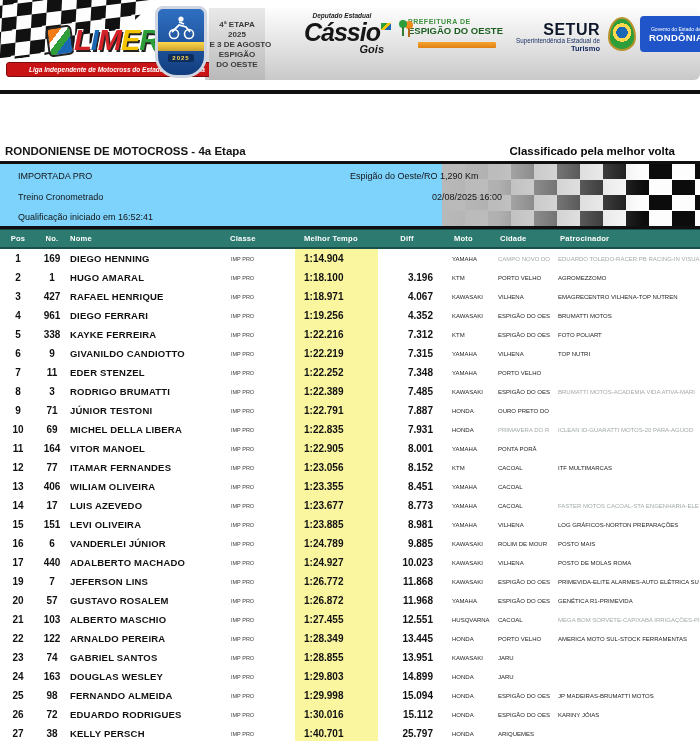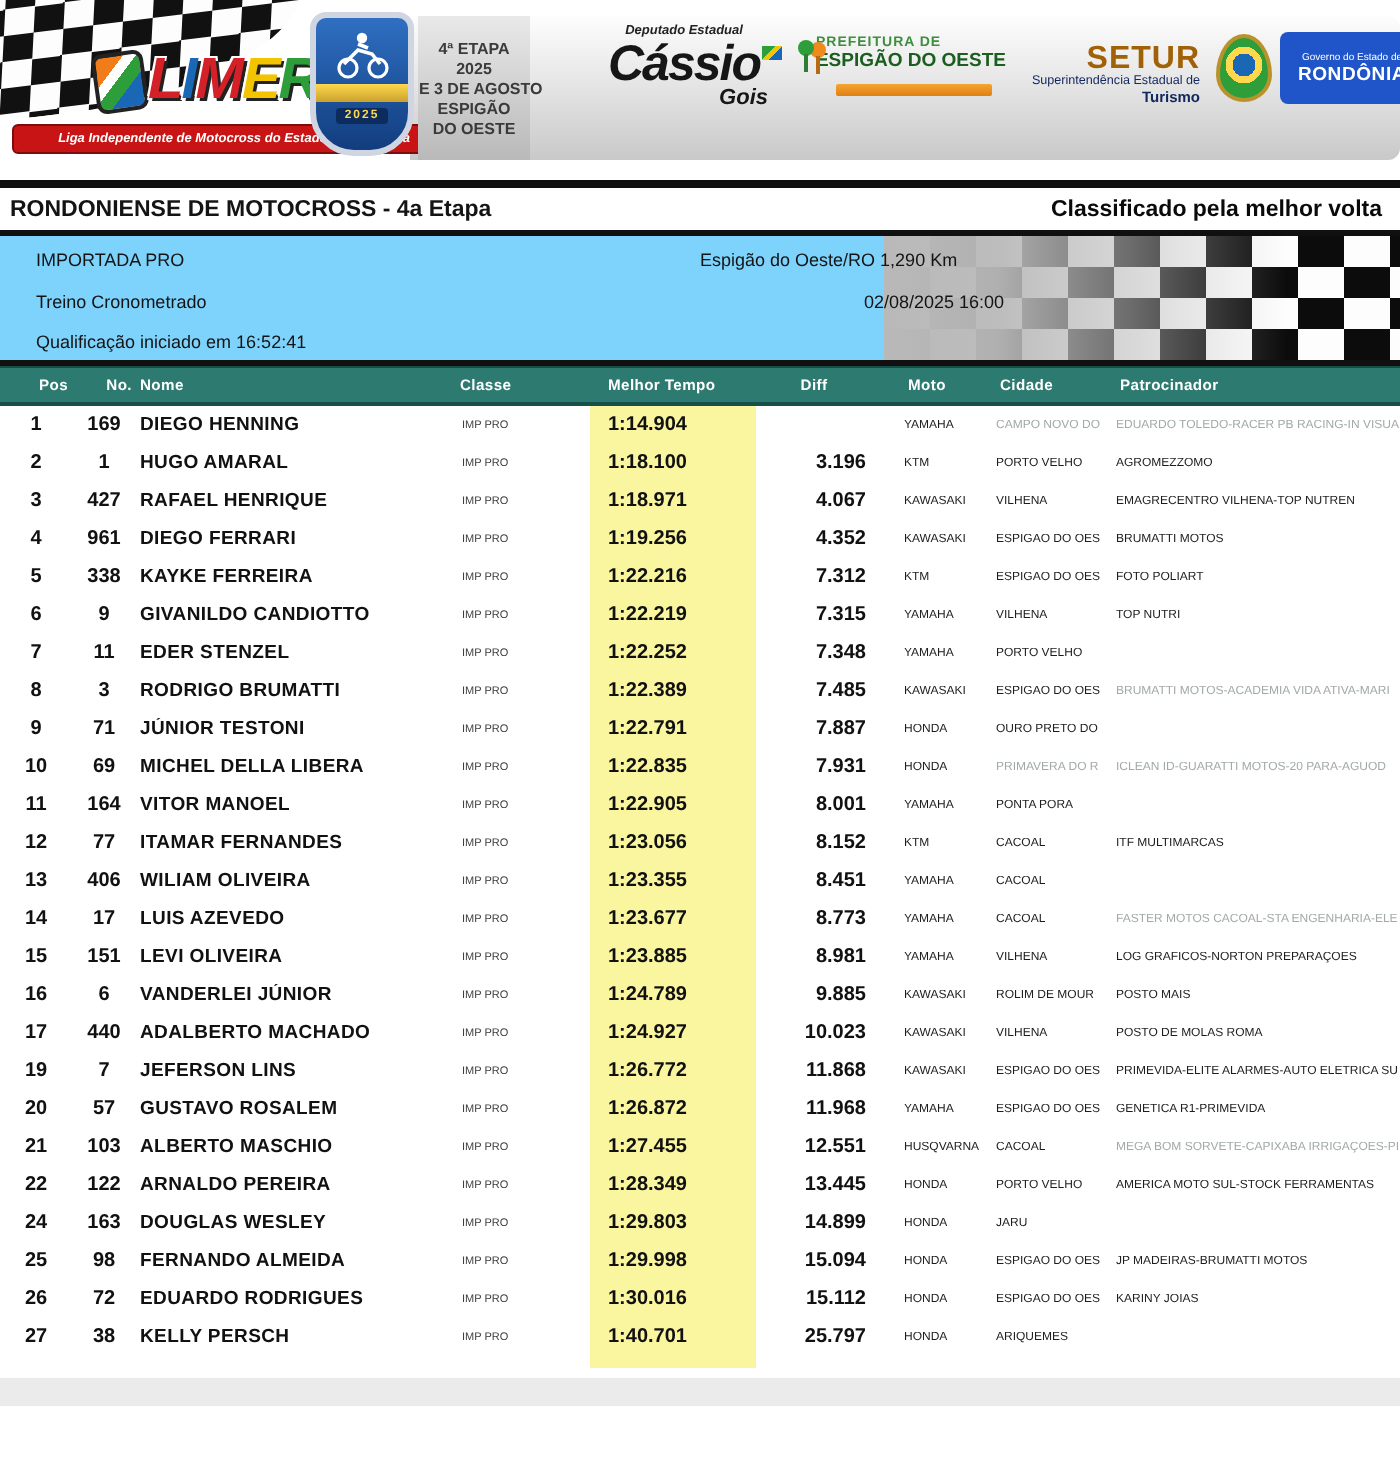--- a/index.html
+++ b/index.html
@@ -54,37 +54,37 @@
   .tree-icon { width:16px; height:20px; position:relative; margin-top:2px; }
   .tree-icon:before { content:""; position:absolute; left:1px; top:0; width:8px; height:8px;
                       border-radius:50%; background:#2e9e3a; box-shadow:6px 1px 0 #ef8a1d; }
   .tree-icon:after { content:""; position:absolute; left:4px; top:7px; width:2px; height:9px;
                      background:#2e7d32; box-shadow:6px 1px 0 #b56a14; }
   .pref-line1 { font-size:7px; font-weight:bold; color:#3d8f3d; letter-spacing:0.5px; }
   .pref-line2 { font-size:9.5px; font-weight:900; color:#1b5e20; white-space:nowrap; }
   .pref-band { margin-left:20px; margin-top:2px; width:78px; height:6px;
                background:linear-gradient(180deg,#f6a531,#e07f12); border-radius:1px; }
   .setur { position:absolute; left:505px; top:22px; width:95px; text-align:right; }
-  .setur-name { font-size:16px; font-weight:900; color:#a16207; letter-spacing:0.5px; line-height:15px; }
+  .setur-name { font-size:16px; font-weight:900; color:#0f172a; letter-spacing:0.5px; line-height:15px; }
   .setur-l1 { font-size:6.3px; color:#12275e; }
   .setur-l2 { font-size:7.5px; font-weight:bold; color:#12275e; }
   .rondonia { position:absolute; left:608px; top:16px; display:flex; align-items:center; gap:4px; }
   .coat { width:28px; height:34px; border-radius:50% 50% 50% 50%/60% 60% 40% 40%;
           background:radial-gradient(circle at 50% 45%, #1a67b6 0 28%, #ffd84d 28% 45%, #2e9e3a 45%);
           border:2px solid #b8922a; }
   .rondonia-box { width:72px; height:36px; background:#1f55c8; border-radius:4px;
                   display:flex; flex-direction:column; align-items:center; justify-content:center; }
   .rondonia-l1 { font-size:5px; color:#fff; }
   .rondonia-l2 { font-size:9.5px; font-weight:900; color:#fff; letter-spacing:0.3px; }
 
   
   .black-bar { background:#101010; }
   .bar-a { height:4px; } .bar-b { height:3px; }
   .title-row { height:21px; display:flex; align-items:center; justify-content:space-between;
-               padding:0 9px 0 5px; background:#fff; }
+               padding:0 25px 0 5px; background:#fff;margin-top:46px; }
   .title-left { font-size:11.5px; font-weight:600; color:#141414; }
   .title-right { font-size:11.5px; font-weight:800; color:#0a0a0a; }
   .info-box { height:62px; background:#7dd3fc; position:relative; font-size:9px; color:#141414; }
   .info-box span { position:absolute; white-space:nowrap; }
   .info-cat { left:18px; top:7px; }
   .info-loc { left:350px; top:7px; }
   .info-session { left:18px; top:28px; }
   .info-dt { left:432px; top:28px; }
   .info-qual { left:18px; top:48px; }
   .info-checkers { position:absolute; right:0; top:0; width:258px; height:62px;
@@ -93,21 +93,21 @@
       conic-gradient(#0c0c0c 25%, #fdfdfd 0 50%, #0c0c0c 0 75%, #fdfdfd 0);
     background-size:100% 100%, 46px 31px; }
 
   
   .grid { display:grid;
           grid-template-columns:36px 32px 160px 67px 83px 58px 16px 46px 60px 142px; }
   .thead { height:20px; background:#2c7a70; border-top:1px solid #164b45;
            border-bottom:2px solid #17504a; align-items:center;
            color:#fff; font-size:7.6px; font-weight:bold; letter-spacing:0.2px; }
   .thead .h { padding:0 2px; white-space:nowrap; }
-  .h-pos,.h-no { text-align:right; }
+  .h-pos,.h-no { text-align:center; }
   .h-tempo { padding-left:9px !important; }
   .h-diff { text-align:center; }
   .trow { height:19px; align-items:center; background:#fff; }
   .c { white-space:nowrap; overflow:hidden; }
   .b { font-weight:bold; color:#111; }
   .pos,.no { text-align:center; font-size:10px; }
   .nome { font-size:9.5px; padding-left:2px; letter-spacing:0.2px; }
   .classe { font-size:5.5px; color:#3c3c3c; padding-left:3px; }
   .tempo { background:#faf6a0; font-size:10px; padding-left:9px; height:19px;
            display:flex; align-items:center; }
@@ -489,20 +489,32 @@
         <div class="c nome b">ARNALDO PEREIRA</div>
         <div class="c classe">IMP PRO</div>
         <div class="c tempo b">1:28.349</div>
         <div class="c diff b">13.445</div>
         <div class="c"></div>
         <div class="c sm">HONDA</div>
         <div class="c sm">PORTO VELHO</div>
         <div class="c sm">AMERICA MOTO SUL-STOCK FERRAMENTAS</div>
       </div>
 
+      <div class="grid trow">
+        <div class="c pos b">23</div>
+        <div class="c no b">74</div>
+        <div class="c nome b">GABRIEL SANTOS</div>
+        <div class="c classe">IMP PRO</div>
+        <div class="c tempo b">1:28.855</div>
+        <div class="c diff b">13.951</div>
+        <div class="c"></div>
+        <div class="c sm">KAWASAKI</div>
+        <div class="c sm">JARU</div>
+        <div class="c sm"></div>
+      </div>
 
       <div class="grid trow">
         <div class="c pos b">24</div>
         <div class="c no b">163</div>
         <div class="c nome b">DOUGLAS WESLEY</div>
         <div class="c classe">IMP PRO</div>
         <div class="c tempo b">1:29.803</div>
         <div class="c diff b">14.899</div>
         <div class="c"></div>
         <div class="c sm">HONDA</div>

